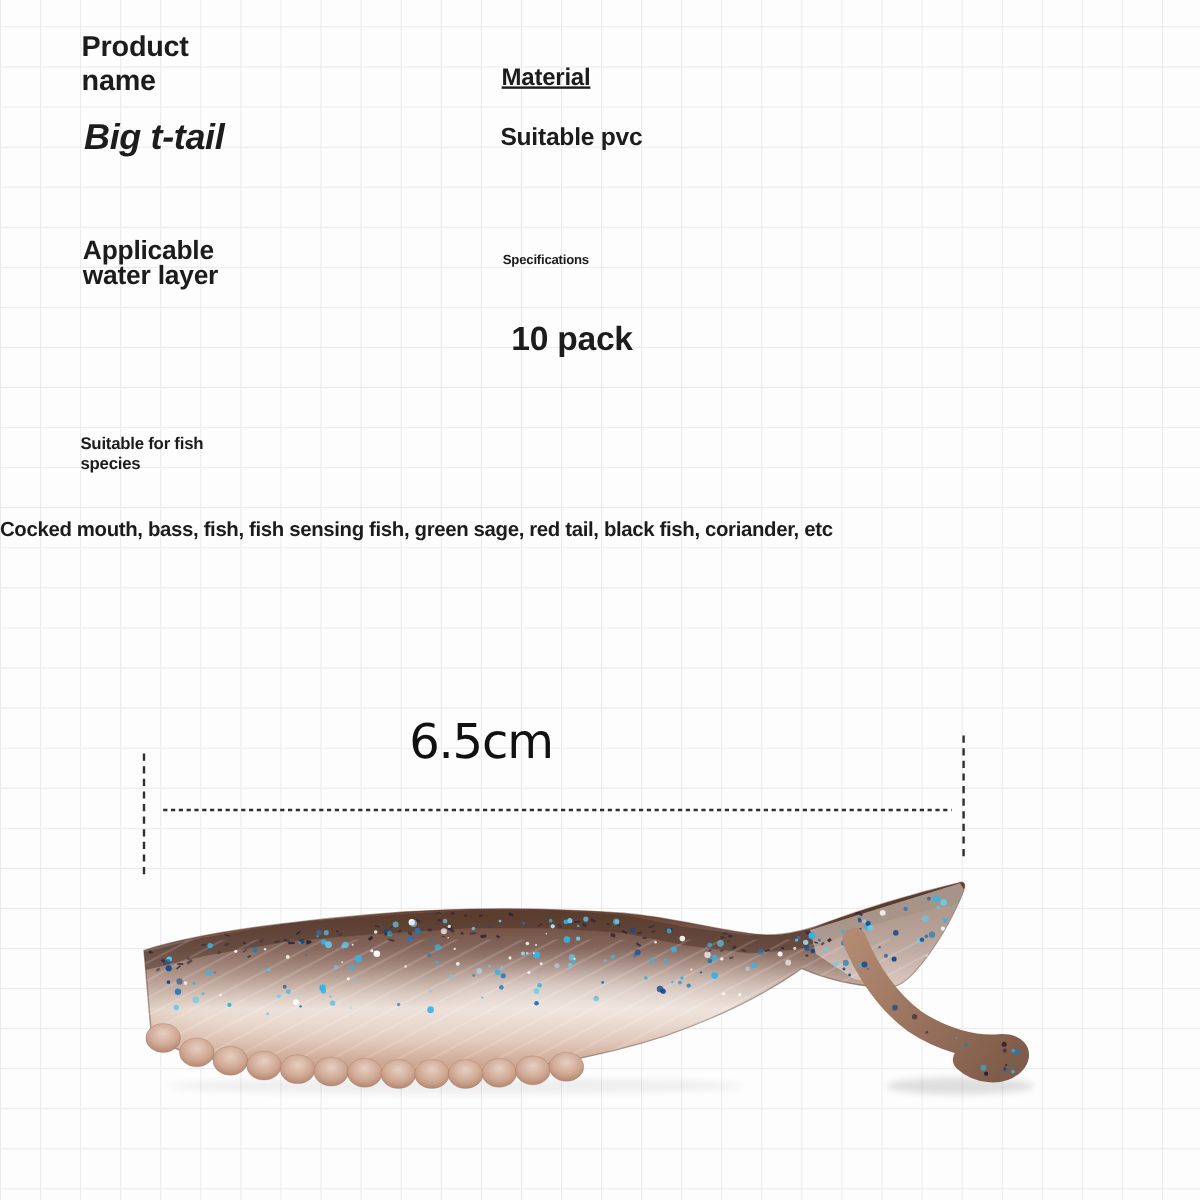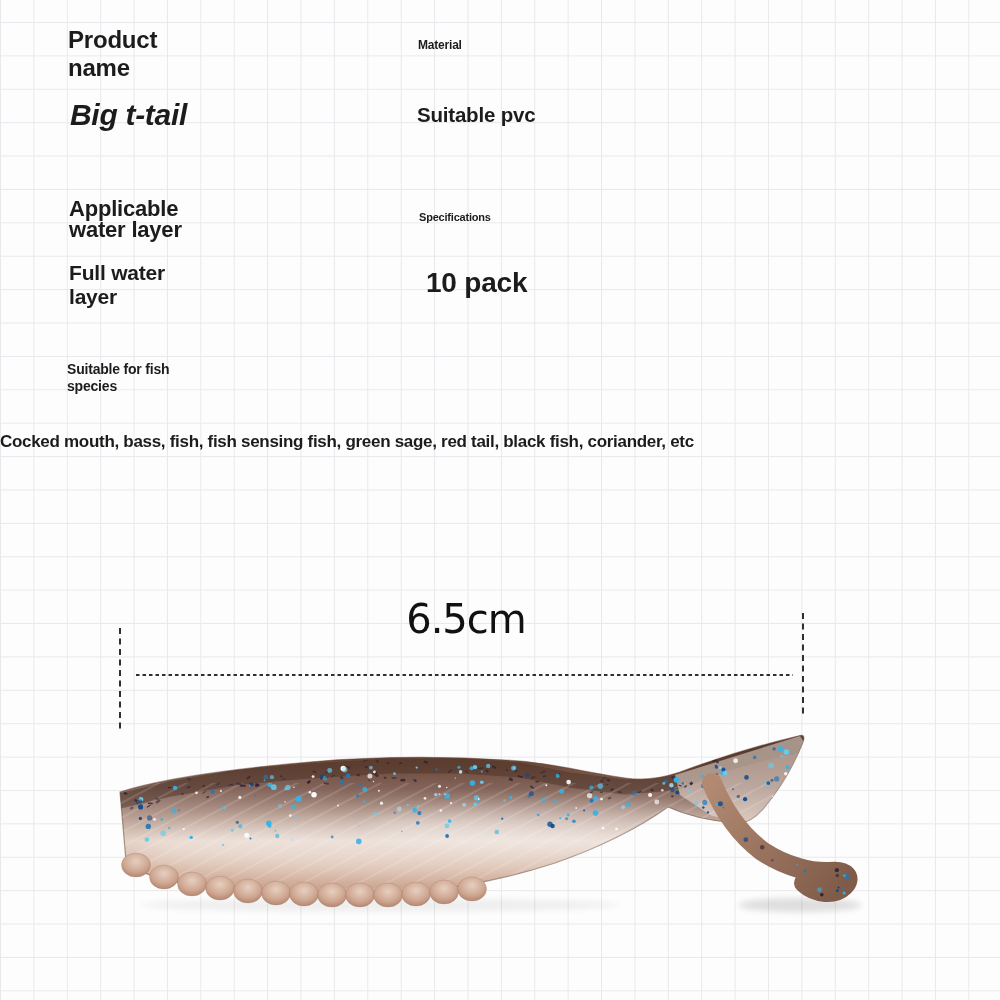--- a/index.html
+++ b/index.html
@@ -15,48 +15,47 @@
     background-size:33.4px 33.4px;
     background-position:0px 22px;
     font-family:"Liberation Sans", sans-serif;
     color:var(--text);
     padding-left:44px;
   }
   .abs{position:absolute;}
   .lbl{font-weight:700;letter-spacing:-0.2px;}
   .product-label{left:68px;top:26px;width:150px;font-size:24px;line-height:28px;}
   .product-value{left:70px;top:98px;font-size:30px;letter-spacing:-0.3px;font-style:italic;}
-  .material-label{left:418px;top:38px;font-size:12px;}
+  .material-label{left:418px;top:54px;font-size:20px;text-decoration:underline;}
   .material-value{left:417px;top:103px;font-size:20.5px;}
   .water-label{left:69px;top:198px;width:135px;font-size:22px;line-height:21px;}
   .water-value{left:69px;top:261px;width:132px;font-size:21px;line-height:24px;}
   .spec-label{left:419px;top:211px;font-size:11px;}
   .spec-value{left:426px;top:267px;font-size:28px;}
   .species-label{left:67px;top:361px;width:132px;font-size:14px;line-height:17px;}
   .species-value{left:0;top:432px;width:1000px;font-size:17px;letter-spacing:-0.3px;}
   .dim-label{
-    left:341px;top:596px;width:250px;text-align:center;
+    left:341px;top:596px;width:250px;
     font-family:"DejaVu Sans", sans-serif;font-size:40px;font-weight:400;letter-spacing:-1px;color:#111;
   }
   svg{display:block;}
   .overlay{pointer-events:none;}
 </style>
 </head>
 <body>
 
 <div class="stage">
 
   <div class="abs lbl product-label">Product name</div>
   <div class="abs lbl product-value">Big t-tail</div>
 
   <div class="abs lbl material-label">Material</div>
   <div class="abs lbl material-value">Suitable pvc</div>
 
   <div class="abs lbl water-label">Applicable water layer</div>
-  <div class="abs lbl water-value">Full water layer</div>
 
   <div class="abs lbl spec-label">Specifications</div>
   <div class="abs lbl spec-value">10 pack</div>
 
   <div class="abs lbl species-label">Suitable for fish species</div>
   <div class="abs lbl species-value">Cocked mouth, bass, fish, fish sensing fish, green sage, red tail, black fish, coriander, etc</div>
 
   <div class="abs lbl dim-label">6.5cm</div>
 
   <svg class="abs overlay" style="left:0;top:0;" width="1000" height="1000" viewBox="0 0 1000 1000">

